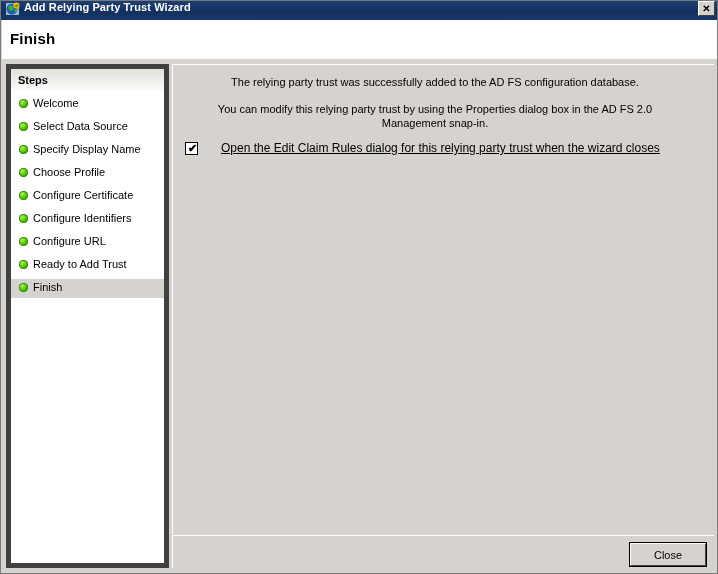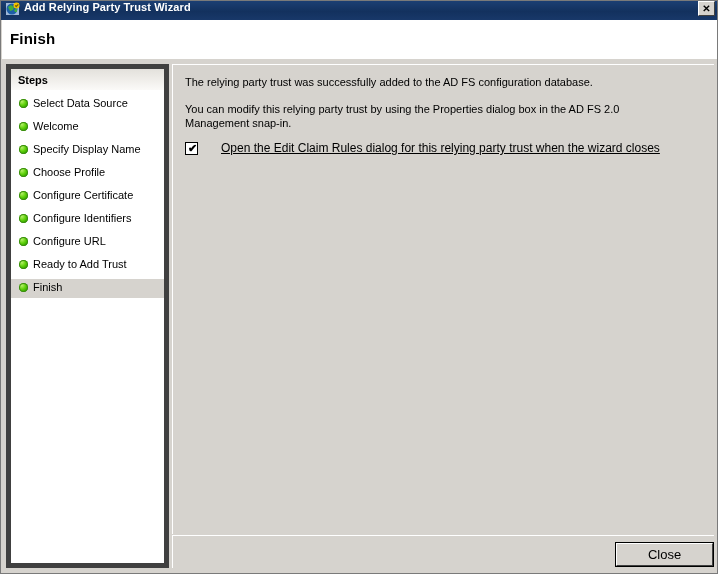--- a/index.html
+++ b/index.html
@@ -167,20 +167,21 @@
     top: 3px;
     width: 542px;
     height: 470px;
     background: #d6d3ce;
     border-left: 1px solid #ffffff;
     border-top: 1px solid #ffffff;
     box-sizing: border-box;
   }
   .content-inner {
     padding: 10px 12px 0 12px;
+    text-align: center;
   }
   .para {
     font-size: 11px;
     line-height: 14px;
     color: #000000;
     margin: 0 0 13px 0;
     max-width: 500px;
   }
   .para.second {
     margin-bottom: 12px;
@@ -225,27 +226,27 @@
     top: 474px;
     width: 542px;
     height: 33px;
     background: #d6d3ce;
     border-top: 1px solid #ffffff;
     border-left: 1px solid #ffffff;
     box-sizing: border-box;
   }
   .close-action {
     position: absolute;
-    right: 1px;
+    right: 8px;
     top: 7px;
-    width: 97px;
+    width: 76px;
     height: 23px;
     background: #d6d3ce;
     font-family: "Liberation Sans", sans-serif;
-    font-size: 13px;
+    font-size: 11px;
     color: #000000;
     border-top: 1px solid #ffffff;
     border-left: 1px solid #ffffff;
     border-right: 1px solid #404040;
     border-bottom: 1px solid #404040;
     box-shadow: 0 0 0 1px #000000;
     box-sizing: border-box;
     cursor: default;
     padding: 0;
   }
@@ -276,25 +277,25 @@
 
   <div class="body-area">
 
     <div class="sidebar">
       <div class="steps-header">
         <span class="steps-header-text">Steps</span>
       </div>
       <div class="steps-list">
         <div class="step">
           <span class="dot"></span>
+          <span class="step-label">Welcome</span>
+        </div>
+        <div class="step">
+          <span class="dot"></span>
           <span class="step-label">Select Data Source</span>
-        </div>
-        <div class="step">
-          <span class="dot"></span>
-          <span class="step-label">Welcome</span>
         </div>
         <div class="step">
           <span class="dot"></span>
           <span class="step-label">Specify Display Name</span>
         </div>
         <div class="step">
           <span class="dot"></span>
           <span class="step-label">Choose Profile</span>
         </div>
         <div class="step">

